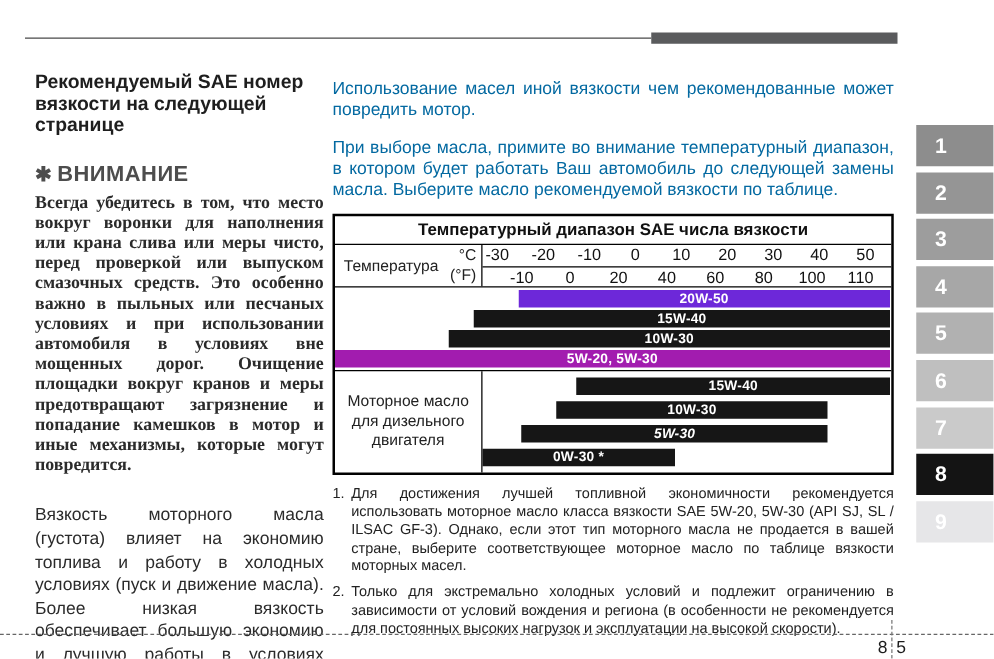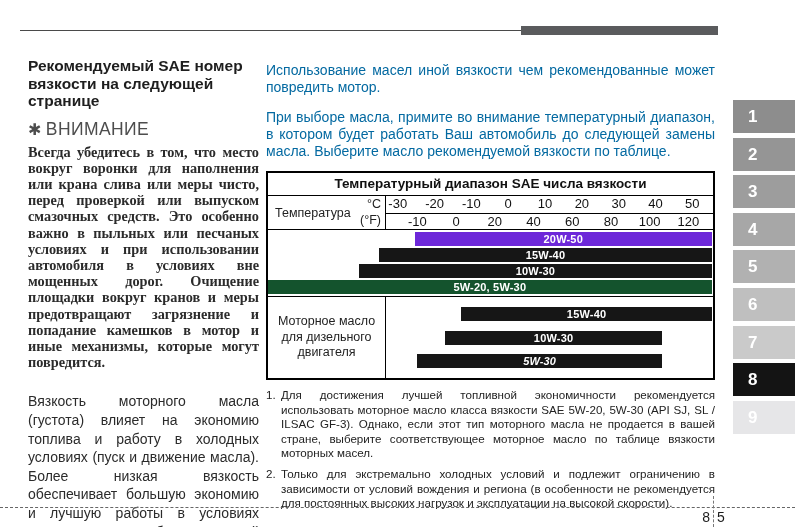--- a/index.html
+++ b/index.html
@@ -12,21 +12,21 @@
   .hdr-title {
     position:absolute; top:7px; right:78px;
     font-family:"Liberation Serif", serif; font-size:16px; color:#3f3f3f; letter-spacing:0.3px;
   }
   .hdr-line-thin { position:absolute; top:30px; left:20px; width:501px; height:1.4px; background:#4a4a4a; }
   .hdr-bar { position:absolute; top:26px; left:521px; width:197px; height:9px; background:#5a5b5d; }
 
   
   .left-col { position:absolute; left:28px; top:57px; width:231px; }
   .left-heading { margin:0; font-size:15.5px; font-weight:bold; line-height:17.5px; color:#1e1e1e; }
-  .caution-head { margin-top:9px; font-size:17.5px; font-weight:normal; color:#4d4d4d; letter-spacing:0.4px; }
+  .caution-head { margin-top:19px; font-size:17.5px; font-weight:bold; color:#4d4d4d; letter-spacing:0.4px; }
   .caution-head .star { font-size:16px; margin-right:4px; }
   .caution-body {
     margin:4px 0 0 0; font-family:"Liberation Serif", serif; font-weight:bold;
     font-size:14.3px; line-height:16.2px; text-align:justify; color:#2b2b2b;
   }
   .left-para { margin:22px 0 0 0; font-size:14px; line-height:18.6px; text-align:justify; color:#2b2b2b; }
 
   
   .right-col { position:absolute; left:266px; top:62px; width:449px; }
   .right-col p { margin:0; font-size:14px; line-height:17px; text-align:justify; color:#0369a1; }
@@ -130,54 +130,57 @@
               <span class="tick" style="left: 93.68%;">50</span>
             </div>
           <div class="f-row" id="f-ticks">
               <span class="tick" style="left: 9.6%;">-10</span>
               <span class="tick" style="left: 21.44%;">0</span>
               <span class="tick" style="left: 33.28%;">20</span>
               <span class="tick" style="left: 45.12%;">40</span>
               <span class="tick" style="left: 56.96%;">60</span>
               <span class="tick" style="left: 68.8%;">80</span>
               <span class="tick" style="left: 80.64%;">100</span>
-              <span class="tick" style="left: 92.48%;">120</span>
+              <span class="tick" style="left: 92.48%;">110</span>
             </div>
         </div>
       </div>
       <div id="sections">
           <div class="section sec-0">
             <div class="bars-area">
               <div class="bar-row">
                 <div class="bar" style="left: 33%; width: 66.7%; background: #6d28d9;">20W-50</div>
               </div>
               <div class="bar-row">
                 <div class="bar" style="left: 25%; width: 74.7%; background: rgb(22, 22, 22);">15W-40</div>
               </div>
               <div class="bar-row">
                 <div class="bar" style="left: 20.5%; width: 79.2%; background: rgb(22, 22, 22);">10W-30</div>
               </div>
               <div class="bar-row">
-                <div class="bar" style="left: 0%; width: 99.7%; background: #14532d; text-align: center;">5W-20, 5W-30</div>
+                <div class="bar" style="left: 0%; width: 99.7%; background: #a21caf; text-align: center;">5W-20, 5W-30</div>
               </div>
             </div>
           </div>
           <div class="section sec-1">
             <div class="sec-label">
               <span>Моторное масло для дизельного двигателя</span>
             </div>
             <div class="bars-area">
               <div class="bar-row">
                 <div class="bar" style="left: 23%; width: 76.7%; background: rgb(22, 22, 22);">15W-40</div>
               </div>
               <div class="bar-row">
                 <div class="bar" style="left: 18%; width: 66.5%; background: rgb(22, 22, 22);">10W-30</div>
               </div>
               <div class="bar-row">
                 <div class="bar" style="left: 9.5%; width: 75%; background: rgb(22, 22, 22); font-style: italic;">5W-30</div>
+              </div>
+              <div class="bar-row">
+                <div class="bar" style="left: 0%; width: 47%; background: rgb(22, 22, 22);">0W-30 *</div>
               </div>
             </div>
           </div>
         </div>
     </div>
 
     <div class="footnotes" id="footnotes">
         <div class="footnote">
           <span class="fn-num">1.</span>
           <span class="fn-text">Для достижения лучшей топливной экономичности рекомендуется использовать моторное масло класса вязкости SAE 5W-20, 5W-30 (API SJ, SL / ILSAC GF-3). Однако, если этот тип моторного масла не продается в вашей стране, выберите соответствующее моторное масло по таблице вязкости моторных масел.</span>

